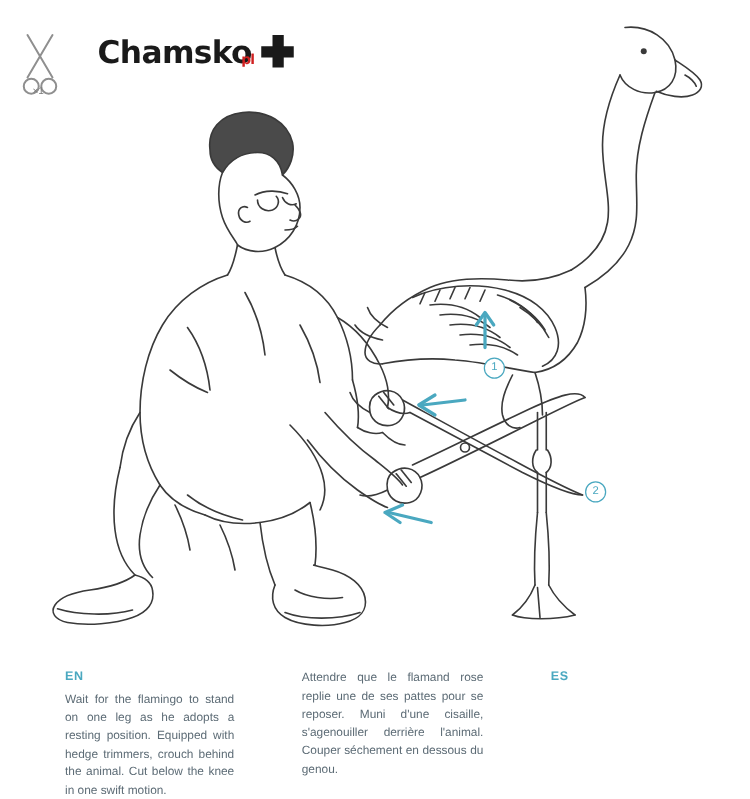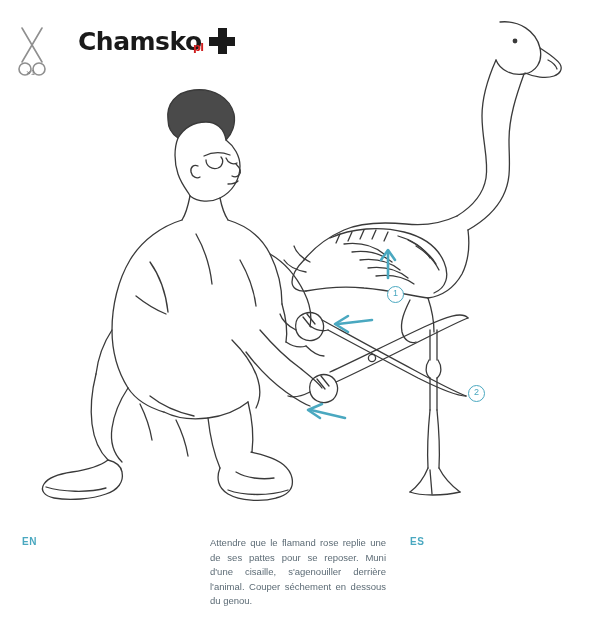--- a/index.html
+++ b/index.html
@@ -115,20 +115,21 @@
     left: 0;
     top: 528px;
     width: 600px;
     height: 111px;
     display: flex;
     padding: 0;
   }
   .caption-col {
     box-sizing: border-box;
     padding: 8px 14px 0 0;
+    margin-left: 30px;
   }
   .col-en { width: 200px; padding-left: 22px; }
   .col-fr { width: 200px; padding-left: 10px; }
   .col-es { width: 200px; padding-left: 10px; }
   .caption-lang {
     color: #4aa8c0;
     font-size: 10px;
     font-weight: bold;
     letter-spacing: 0.5px;
     margin-bottom: 6px;
@@ -325,20 +326,21 @@
     </svg>
 
     <div class="step-badge" id="badge1">1</div>
     <div class="step-badge" id="badge2">2</div>
   </div>
 
   <div class="captions">
 
     <div class="caption-col col-en">
       <div class="caption-lang">EN</div>
+      <div class="caption-text">Wait for the flamingo to stand on one leg as he adopts a resting position. Equipped with hedge trimmers, crouch behind the animal. Cut below the knee in one swift motion.</div>
     </div>
 
     <div class="caption-col col-fr">
       <div class="caption-text">Attendre que le flamand rose replie une de ses pattes pour se reposer. Muni d'une cisaille, s'agenouiller derrière l'animal. Couper séchement en dessous du genou.</div>
     </div>
 
     <div class="caption-col col-es">
       <div class="caption-lang">ES</div>
     </div>
 

